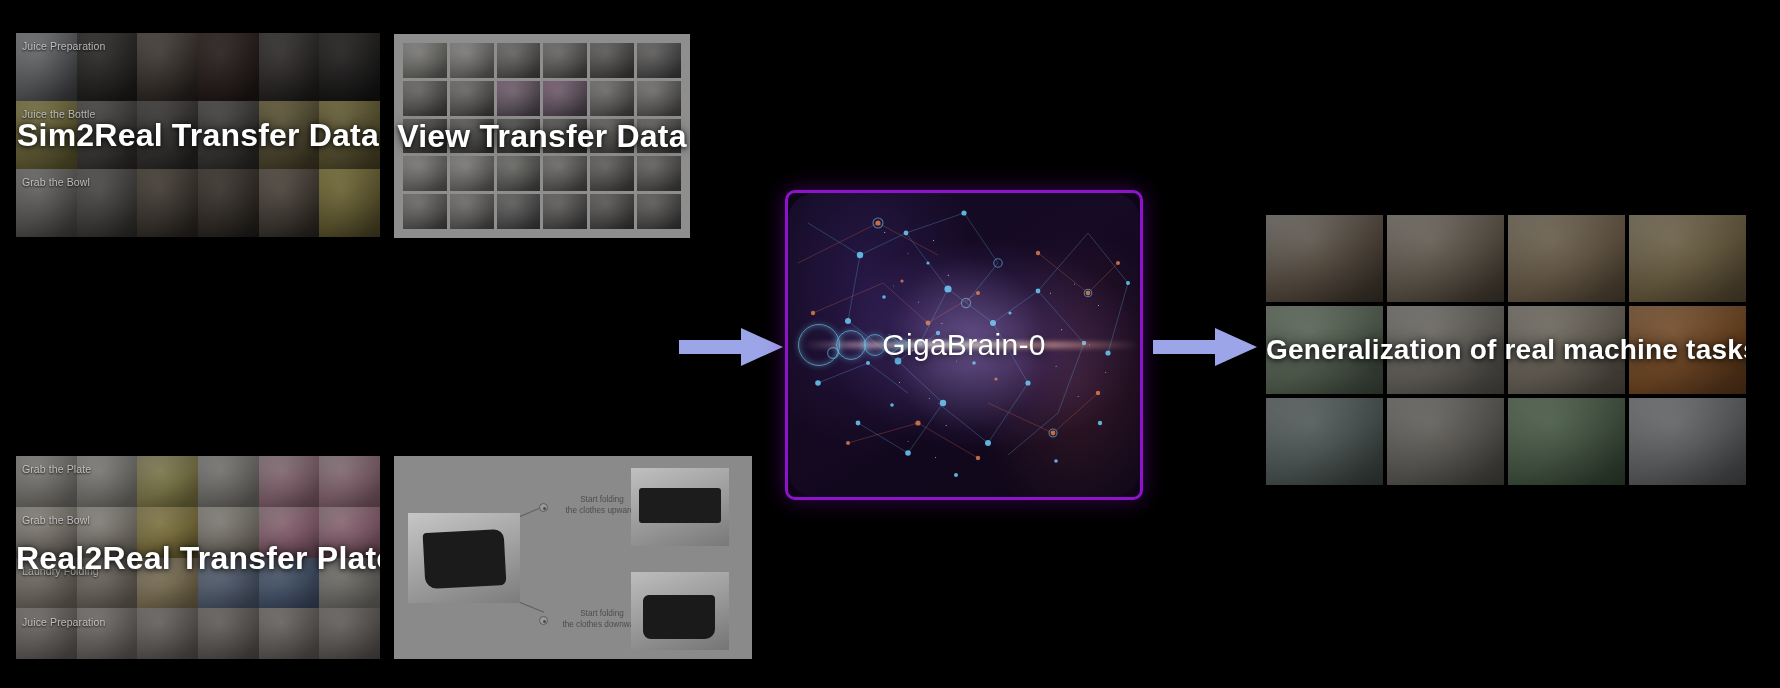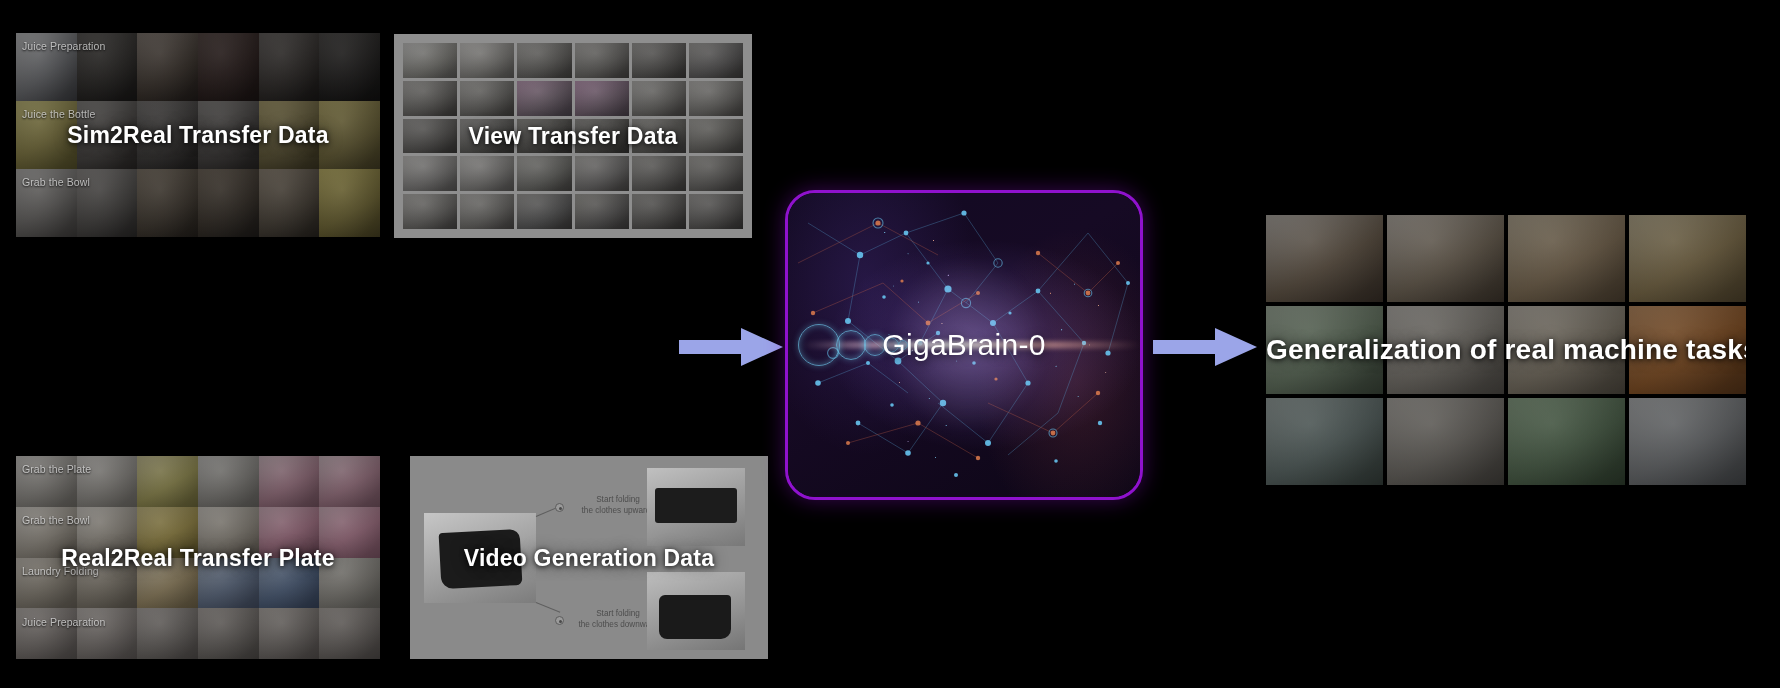--- a/index.html
+++ b/index.html
@@ -17,21 +17,21 @@
 
   
   .panel { position: absolute; overflow: hidden; }
   .panel-caption {
     position: absolute;
     left: 0; right: 0;
     top: 50%;
     transform: translateY(-50%);
     text-align: center;
     color: #ffffff;
-    font-size: 23px;
+    font-size: 32px;
     font-weight: 600;
     letter-spacing: .2px;
     text-shadow: 0 1px 5px rgba(0,0,0,.85), 0 0 14px rgba(0,0,0,.6);
     pointer-events: none;
     z-index: 40;
     white-space: nowrap;
   }
   .row-label {
     position: absolute;
     left: 6px;
@@ -52,40 +52,40 @@
     content:"";
     position:absolute; inset:0;
     background: radial-gradient(ellipse at 38% 30%, rgba(255,255,255,.10), rgba(0,0,0,.22) 78%);
   }
 
   
   #sim2real { left: 16px; top: 33px; width: 364px; height: 204px; background:#0b0b0c; }
   #sim2real .grid { grid-template-columns: repeat(6, 1fr); grid-template-rows: repeat(3, 1fr); }
 
   
-  #viewtransfer { left: 394px; top: 34px; width: 358px; height: 204px; background:#8e8e8e; padding: 25px 9px; }
+  #viewtransfer { left: 394px; top: 34px; width: 296px; height: 204px; background:#8e8e8e; padding: 25px 9px; }
   #viewtransfer .grid {
     inset: 9px;
     grid-template-columns: repeat(6, 1fr);
     grid-template-rows: repeat(5, 1fr);
     gap: 3px;
   }
   #viewtransfer .tile { filter: brightness(.78) saturate(.75); }
 
   
   #human { left: 209px; top: 250px; width: 349px; height: 195px; background:#000; }
   #human .grid { grid-template-columns: repeat(4, 1fr); grid-template-rows: repeat(4, 1fr); gap: 3px; }
   #human .tile { filter: brightness(.58) saturate(1.05); }
 
   
   #real2real { left: 16px; top: 456px; width: 364px; height: 203px; background:#0b0b0c; }
   #real2real .grid { grid-template-columns: repeat(6, 1fr); grid-template-rows: repeat(4, 1fr); }
 
   
-  #videogen { left: 394px; top: 456px; width: 358px; height: 203px; background:#8a8a8a;margin-left:16px; }
+  #videogen { left: 394px; top: 456px; width: 358px; height: 203px; background:#8a8a8a; }
   .vg-src {
     position:absolute; left: 14px; top: 57px; width: 112px; height: 90px;
     background:#ababab; overflow:hidden;
   }
   .vg-out { position:absolute; width: 98px; height: 78px; background:#a5a5a5; overflow:hidden; }
   #vg-out-up { right: 23px; top: 12px; }
   #vg-out-dn { right: 23px; top: 116px; }
   .vg-note {
     position:absolute;
     color:#4d4d4d;
@@ -109,21 +109,21 @@
   #vg-dot-up { left: 145px; top: 47px; }
   #vg-dot-dn { left: 145px; top: 160px; }
   .vg-line { position:absolute; background:#5f5f5f; height:1px; transform-origin: left center; }
   #vg-line-up { left: 126px; top: 60px; width: 24px; transform: rotate(-23deg); }
   #vg-line-dn { left: 126px; top: 146px; width: 26px; transform: rotate(22deg); }
 
   
   #giga {
     position:absolute;
     left: 785px; top: 190px; width: 358px; height: 310px;
-    border-radius: 30px;
+    border-radius: 10px;
     border: 3px solid #8f12cd;
     background:#0d0418;
     overflow:hidden;
     box-shadow: 0 0 22px rgba(143,18,205,.40);
   }
   #giga-bg { position:absolute; inset:0; overflow:hidden; border-radius: 27px; }
   .gb-base {
     position:absolute; inset:0;
     background:
       radial-gradient(ellipse 62% 48% at 56% 50%, rgba(120,90,190,.40), rgba(0,0,0,0) 72%),
@@ -303,21 +303,20 @@
       <div>the clothes downward</div>
     </div>
 
     <div class="vg-out" id="vg-out-up" style="background:linear-gradient(160deg,#c0c0c0,#969696 60%,#787878)">
       <div style="position:absolute;left:8%;top:26%;width:84%;height:44%;background:#1c1c1c;border-radius:3px"></div>
     </div>
     <div class="vg-out" id="vg-out-dn" style="background:linear-gradient(160deg,#bdbdbd,#939393 60%,#757575)">
       <div style="position:absolute;left:12%;top:30%;width:74%;height:56%;background:#1a1a1a;border-radius:6px 4px 10px 8px"></div>
     </div>
 
-    <div class="panel-caption">Video Generation Data</div>
   </div>
 
   <div class="arrow" id="arrow1">
     <svg width="104" height="44" viewBox="0 0 104 44" aria-hidden="true">
       <polygon points="0,15 62,15 62,3 104,22 62,41 62,29 0,29" fill="#9ba5e8"></polygon>
     </svg>
   </div>
 
   <div id="giga">
     <div id="giga-bg">

